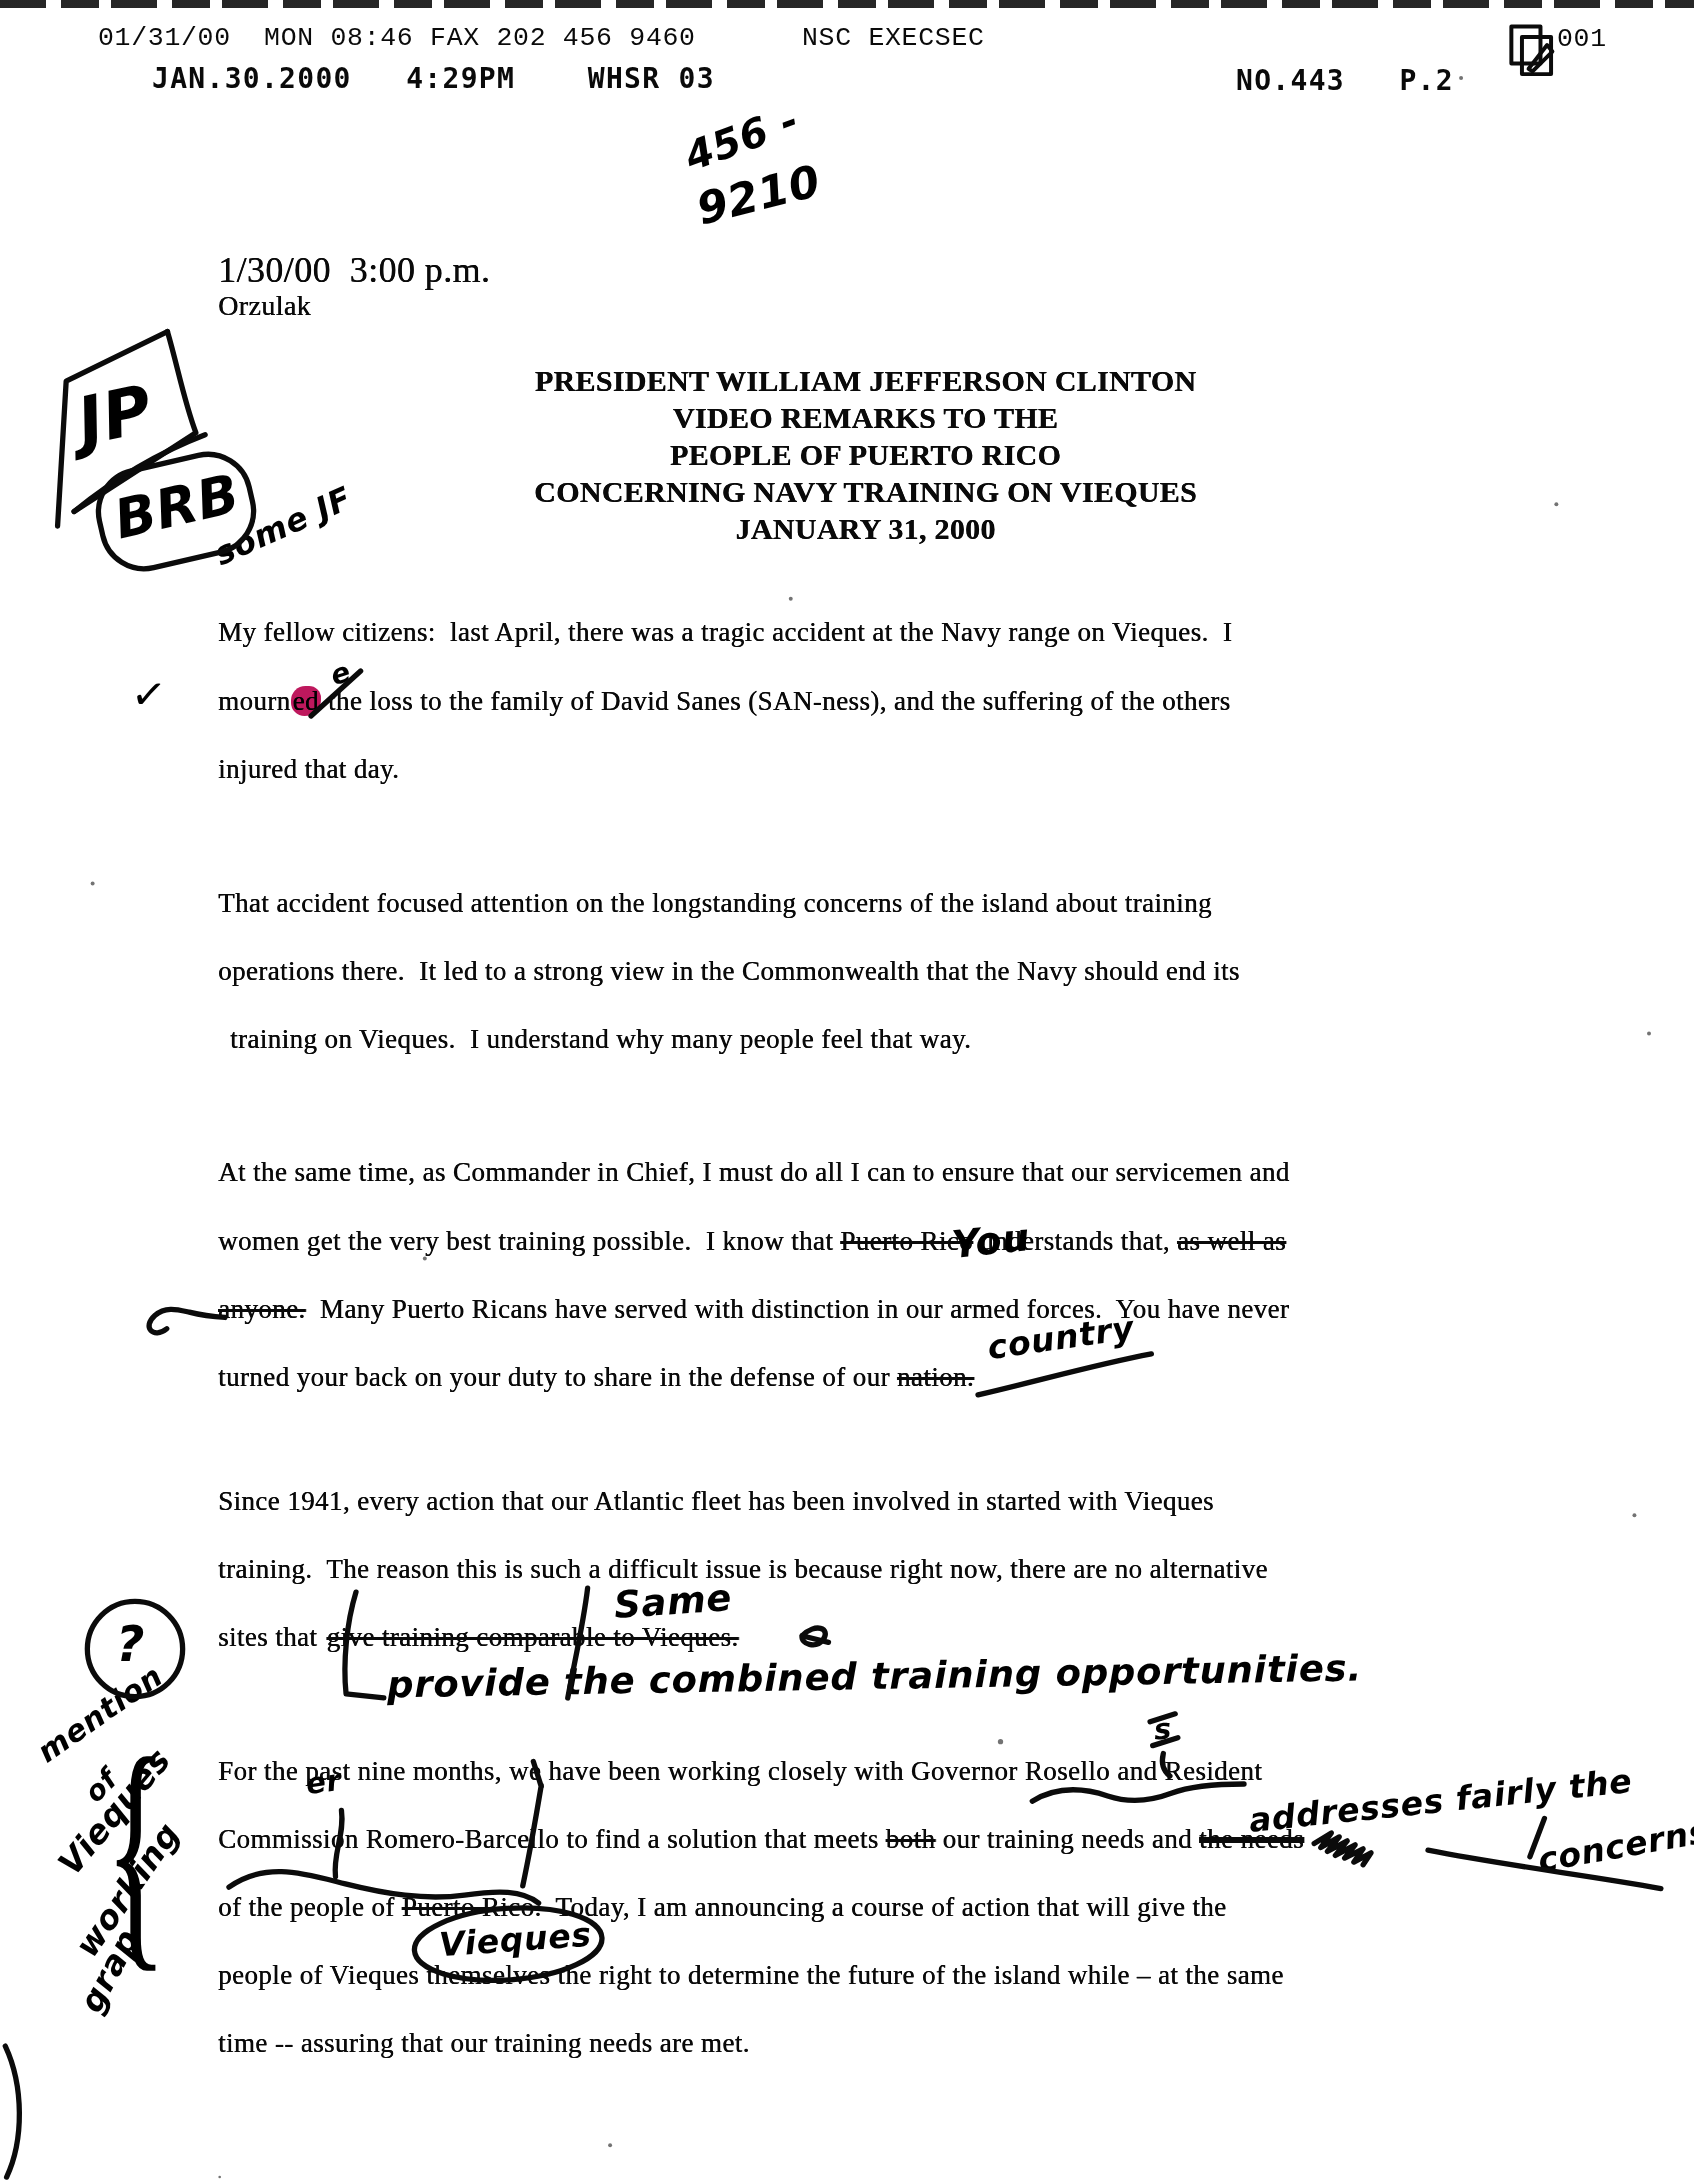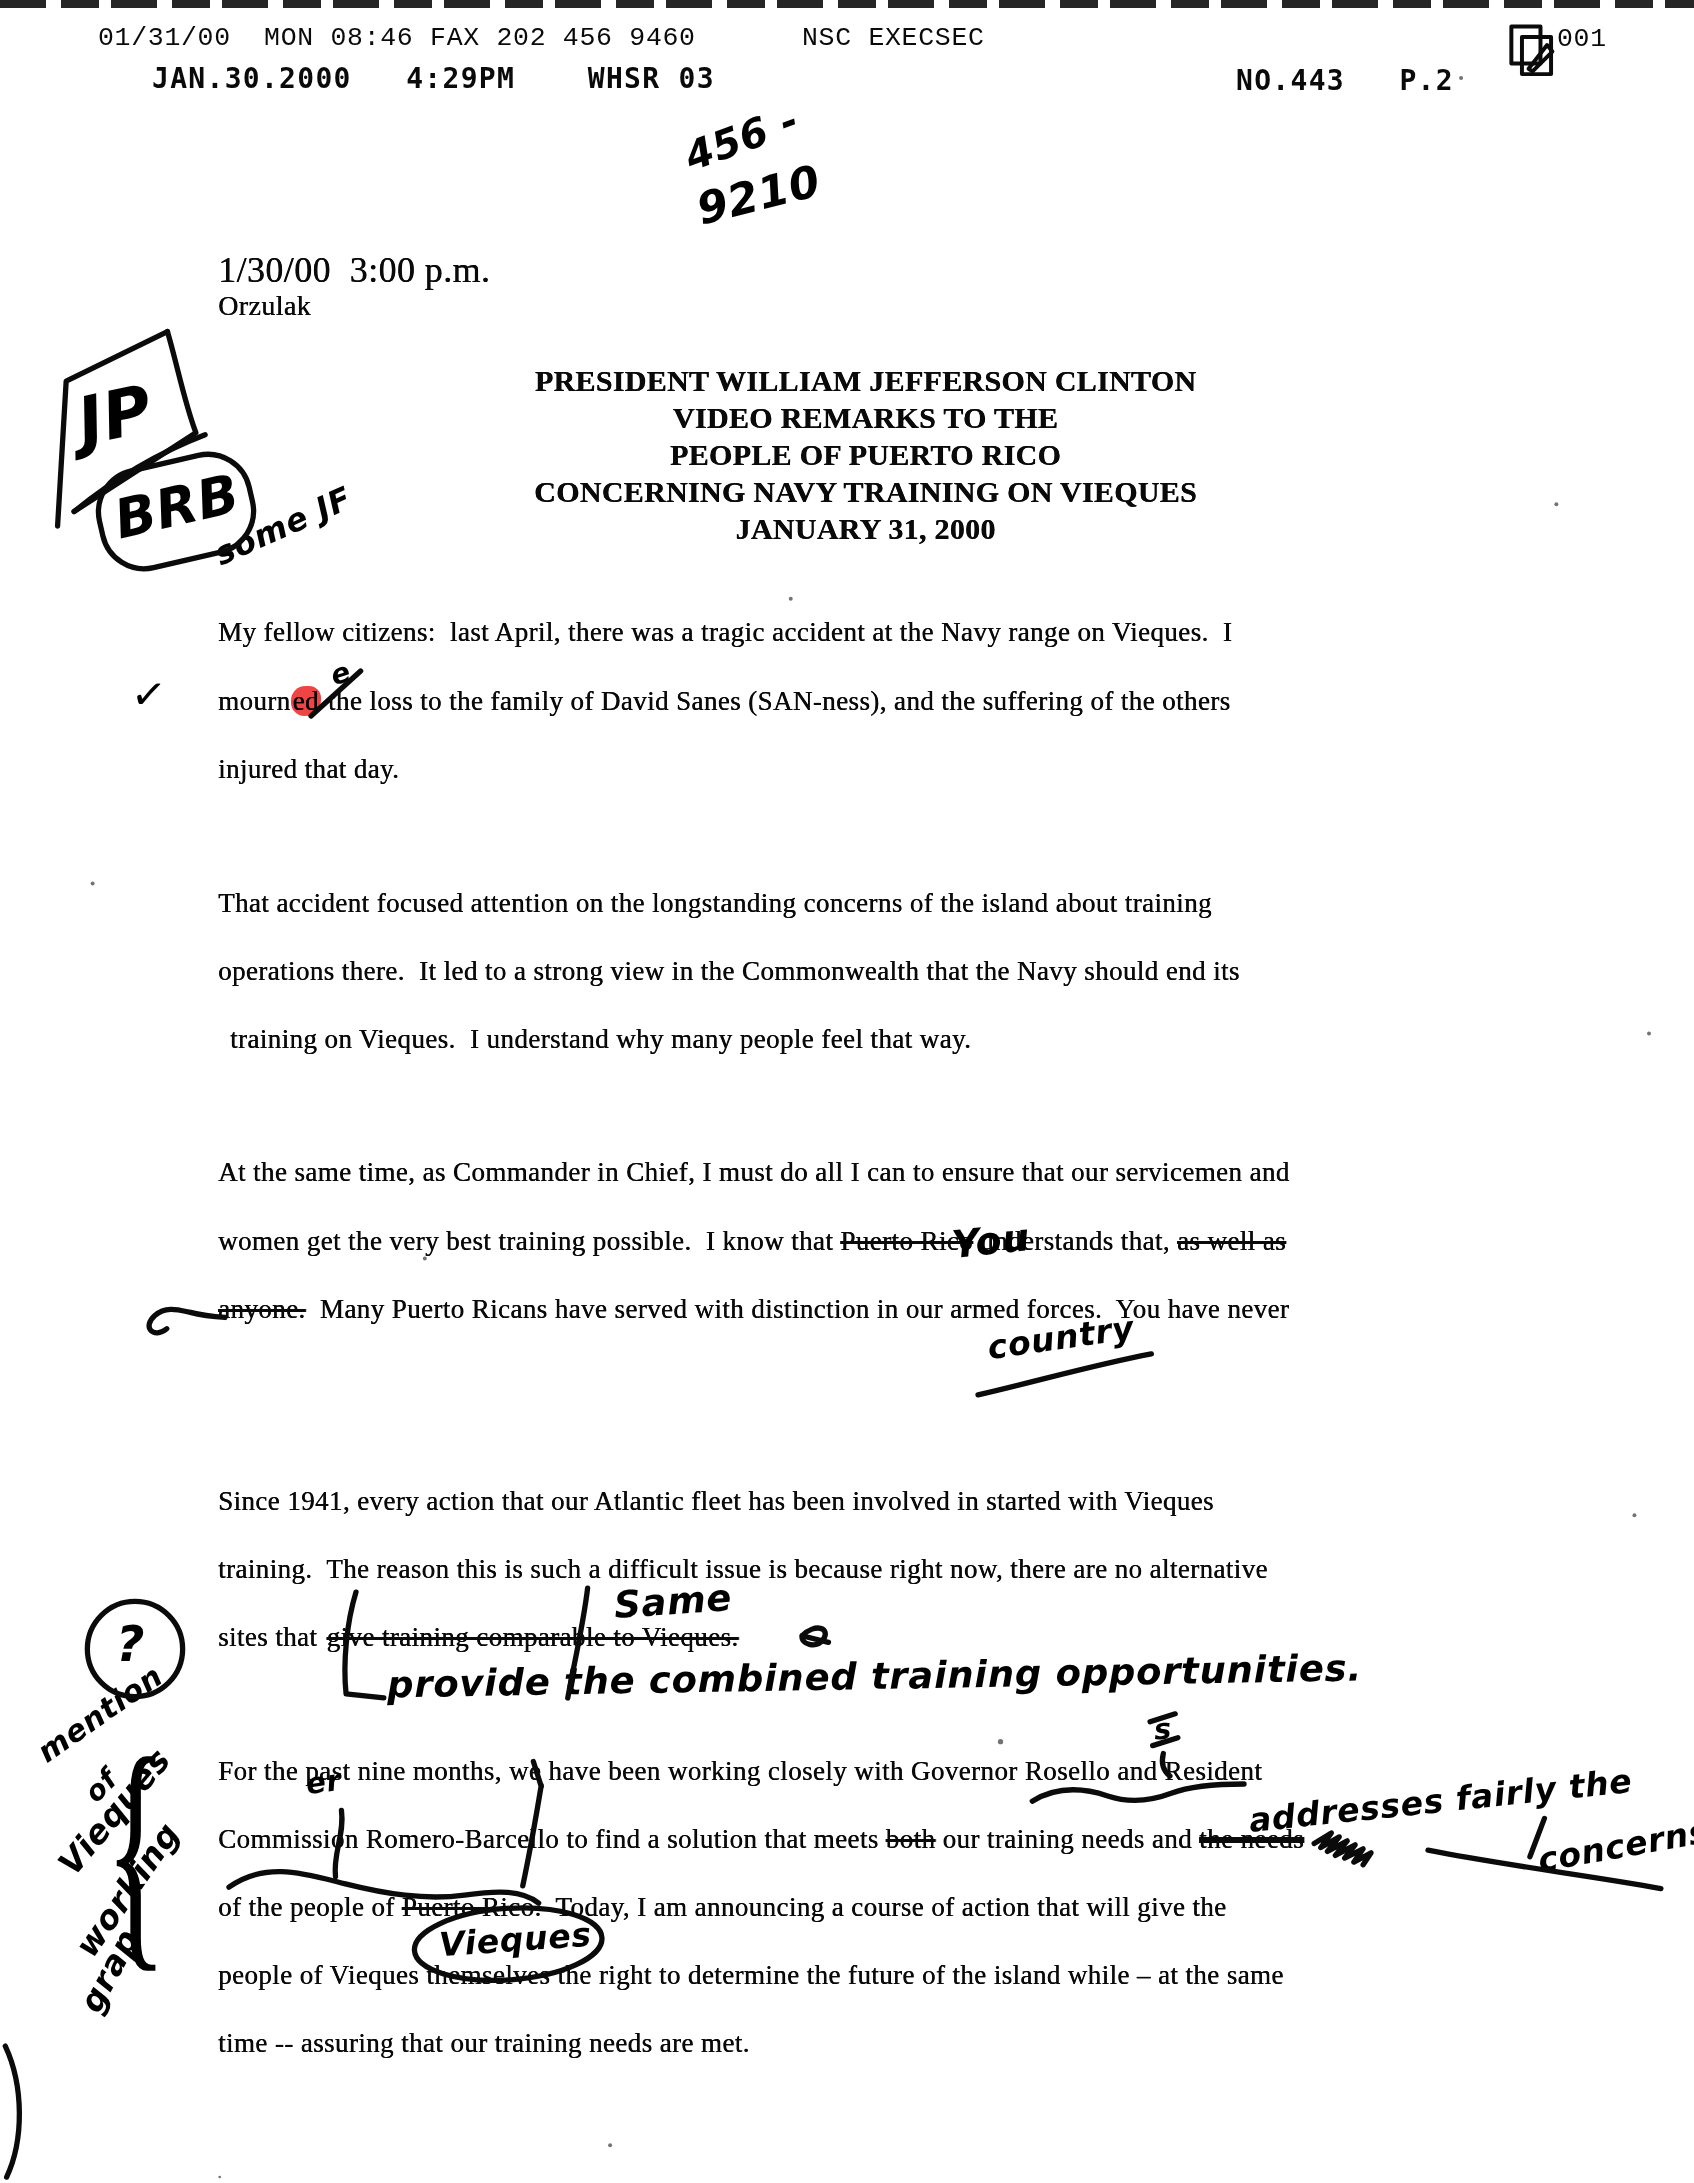--- a/index.html
+++ b/index.html
@@ -18,21 +18,21 @@
     position:absolute; left:218px; white-space:pre; font-size:27px; letter-spacing:0.4px;
     text-shadow:0.4px 0 0 #000;
   }
   .tline{
     position:absolute; left:0; width:1694px; text-align:center; white-space:pre;
     font-weight:bold; font-size:30px; letter-spacing:0.3px; text-shadow:0.4px 0 0 #000;
     transform:translateX(18.5px);
   }
   .strike{text-decoration:line-through; text-decoration-thickness:3.3px;}
   .strike-heavy{text-decoration:line-through; text-decoration-thickness:6px;}
-  .blob{background:#ef4444; color:#000; border-radius:48% 40% 55% 45%; padding:0 2px;}
+  .blob{background:#be185d; color:#000; border-radius:48% 40% 55% 45%; padding:0 2px;}
   .hw{
     position:absolute; white-space:pre; font-family:"DejaVu Sans","Liberation Sans",sans-serif;
     font-style:italic; font-weight:bold; color:#000; letter-spacing:0.7px; line-height:1;
   }
   .brace{
     position:absolute; font-family:"Liberation Serif",serif; font-weight:normal; font-size:259px;
     line-height:.95; transform:scaleX(.5); transform-origin:left top; color:#000;
   }
   svg.ink{position:absolute; top:0; left:0; pointer-events:none;}
 </style>
@@ -71,20 +71,21 @@
   <div class="hw" style="top:674px; left:131px; font-size:42px; transform:rotate(6deg);">✓</div>
   <div class="hw" style="top:660px; left:331px; font-size:28px; transform:rotate(-18deg);">e</div>
 
   <div class="line" style="top:888px;text-align:right;"><span>That accident focused attention on the longstanding concerns of the island about training</span></div>
   <div class="line" style="top:956px;text-align:center;"><span>operations there.  It led to a strong view in the Commonwealth that the Navy should end its</span></div>
   <div class="line" style="top:1024px;margin-left:12px;"><span>training on Vieques.  I understand why many people feel that way.</span></div>
 
   <div class="line" style="top:1157px;"><span>At the same time, as Commander in Chief, I must do all I can to ensure that our servicemen and</span></div>
   <div class="line" style="top:1226px;"><span>women get the very best training possible.  I know that </span><span class="strike">Puerto Rico</span><span> understands that, </span><span class="strike">as well as</span></div>
   <div class="line" style="top:1294px;"><span class="strike">anyone.</span><span>  Many Puerto Ricans have served with distinction in our armed forces.  You have never</span></div>
+  <div class="line" style="top:1362px;"><span>turned your back on your duty to share in the defense of our </span><span class="strike">nation.</span></div>
   <div class="hw" style="top:1222px; left:952px; font-size:38px; transform:rotate(-6deg);">You</div>
   <div class="hw" style="top:1321px; left:987px; font-size:33px; transform:rotate(-8deg);">country</div>
 
   <div class="line" style="top:1486px;"><span>Since 1941, every action that our Atlantic fleet has been involved in started with Vieques</span></div>
   <div class="line" style="top:1554px;"><span>training.  The reason this is such a difficult issue is because right now, there are no alternative</span></div>
   <div class="line" style="top:1622px;"><span>sites that</span><span class="strike" style="margin-left:9.3px;">give training comparable to Vieques.</span></div>
   <div class="hw" style="top:1583px; left:614px; font-size:37px; transform:rotate(-4deg);">Same</div>
   <div class="hw" style="top:1658px; left:387px; font-size:37px; transform:rotate(-1deg);">provide the combined training opportunities.</div>
 
   <div class="line" style="top:1756px;"><span>For the past nine months, we have been working closely with Governor Rosello and Resident</span></div>

